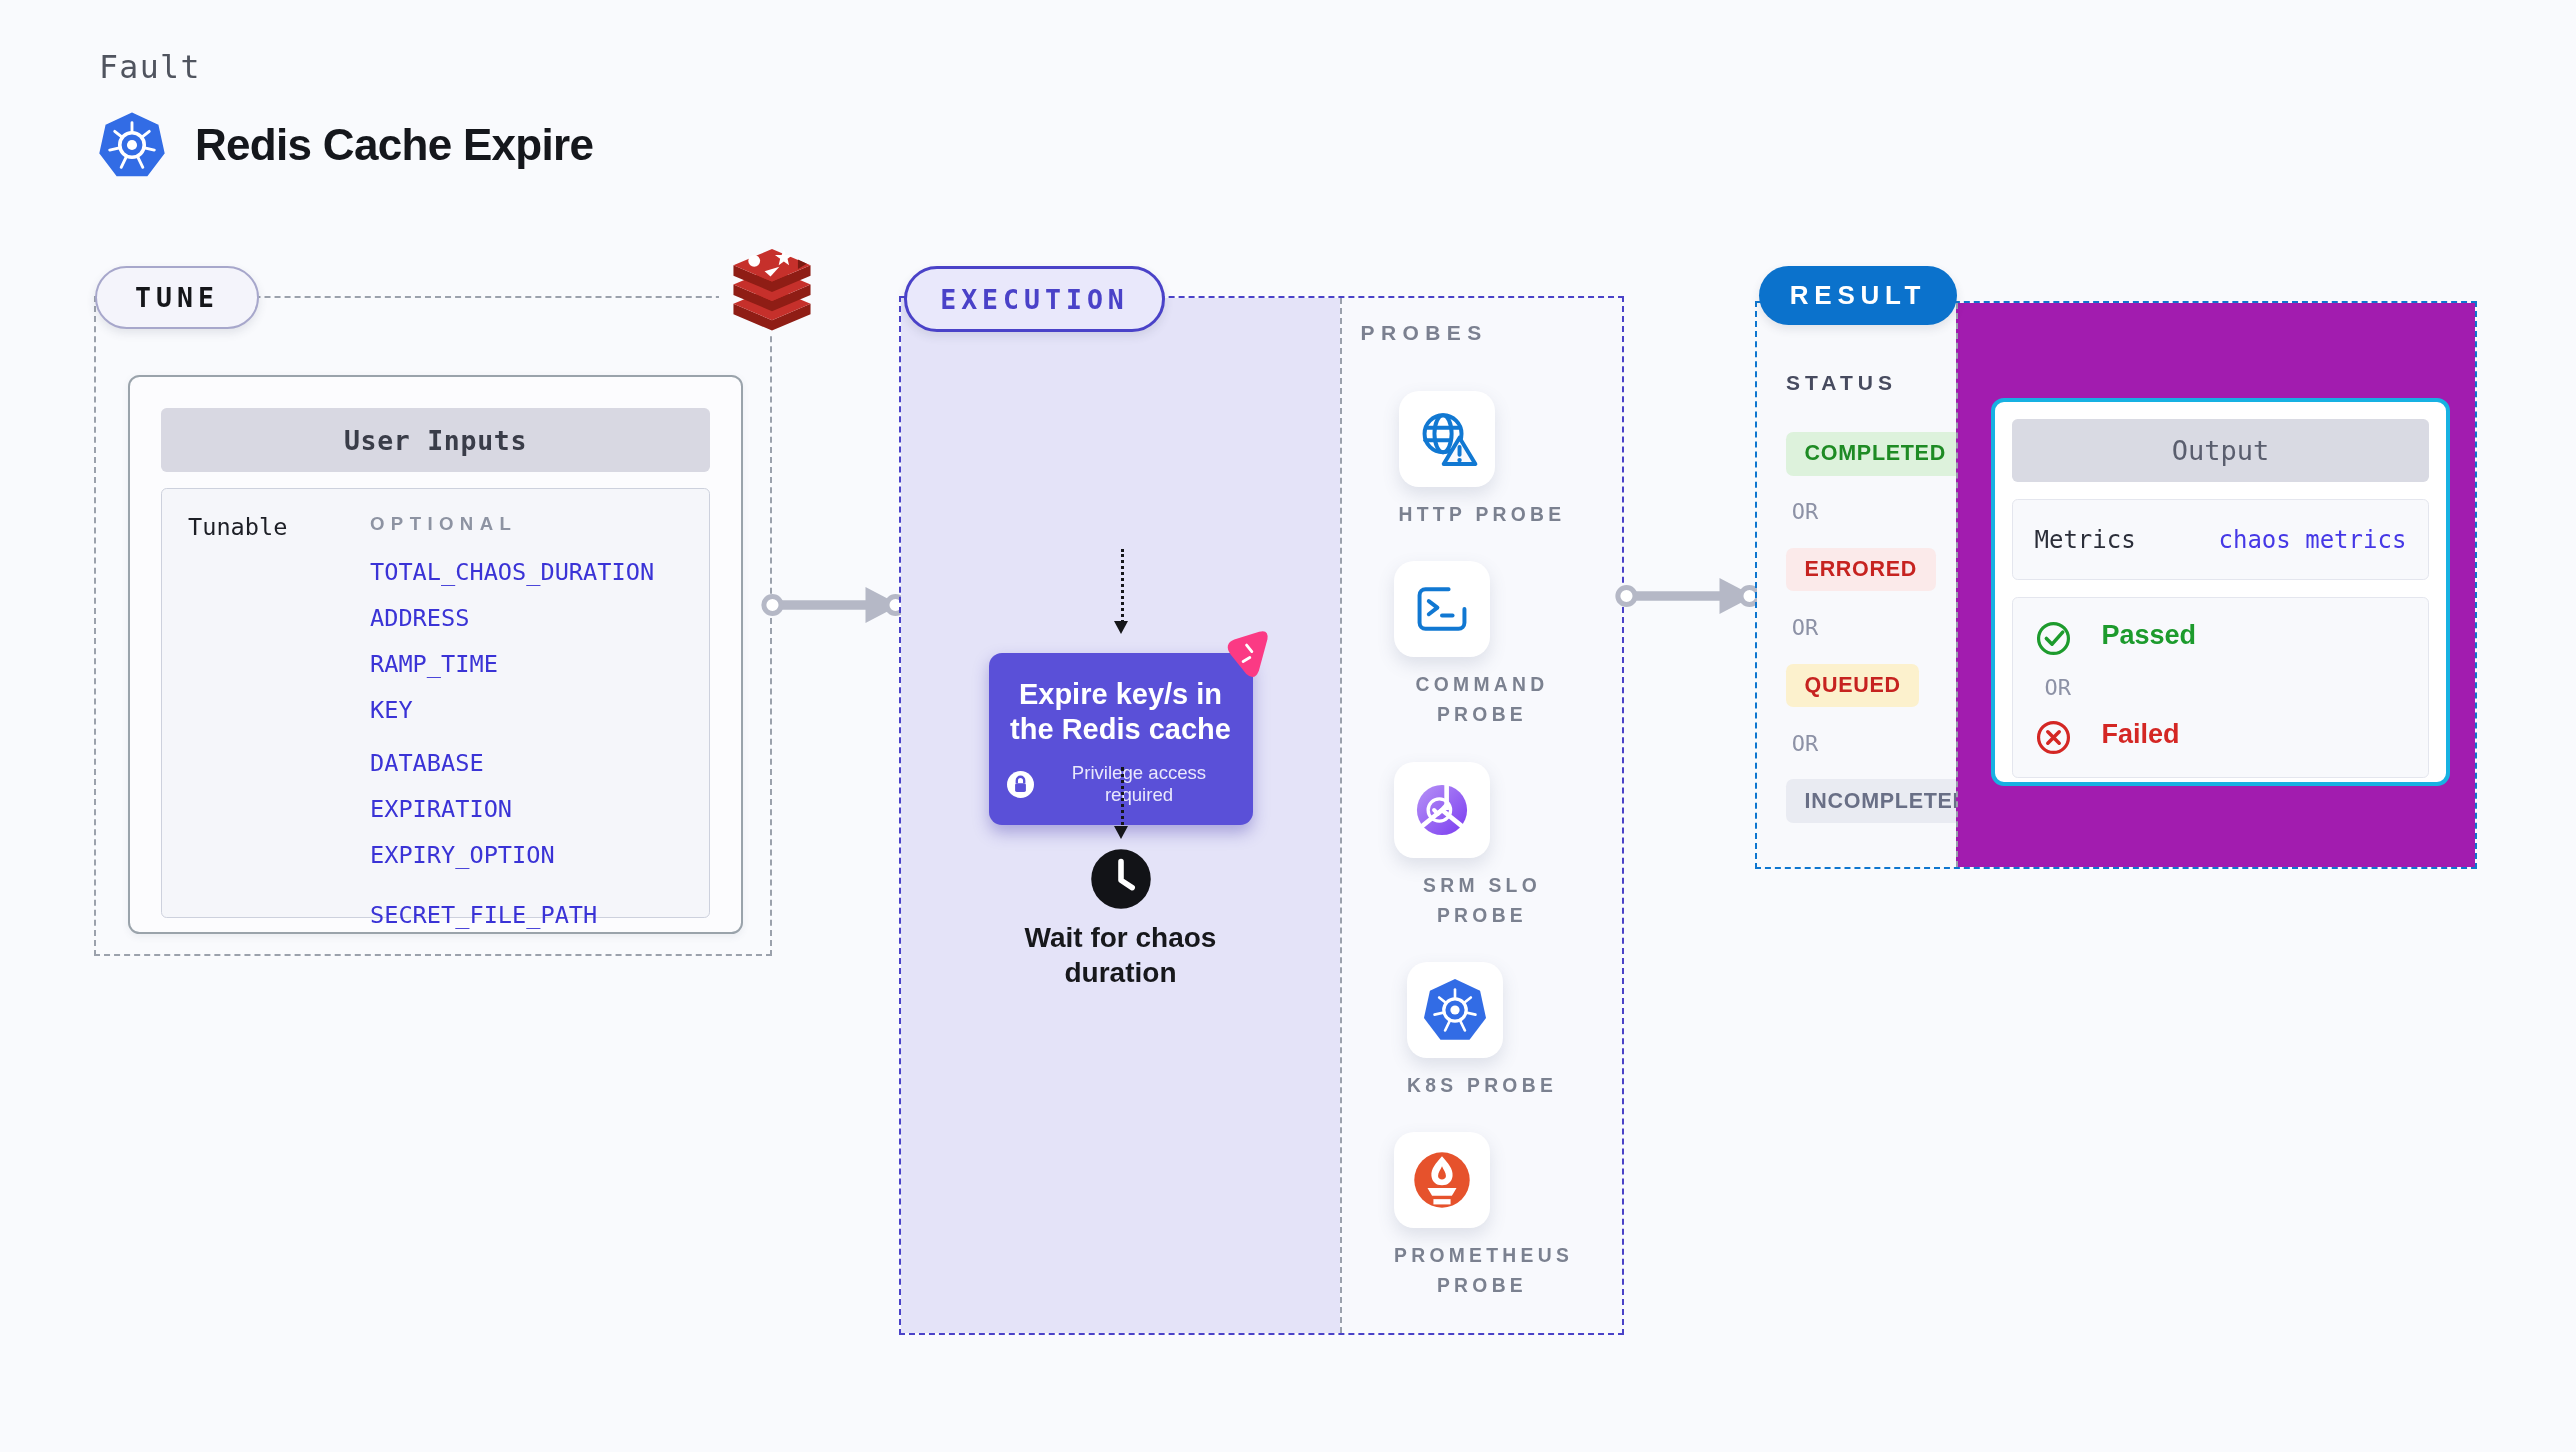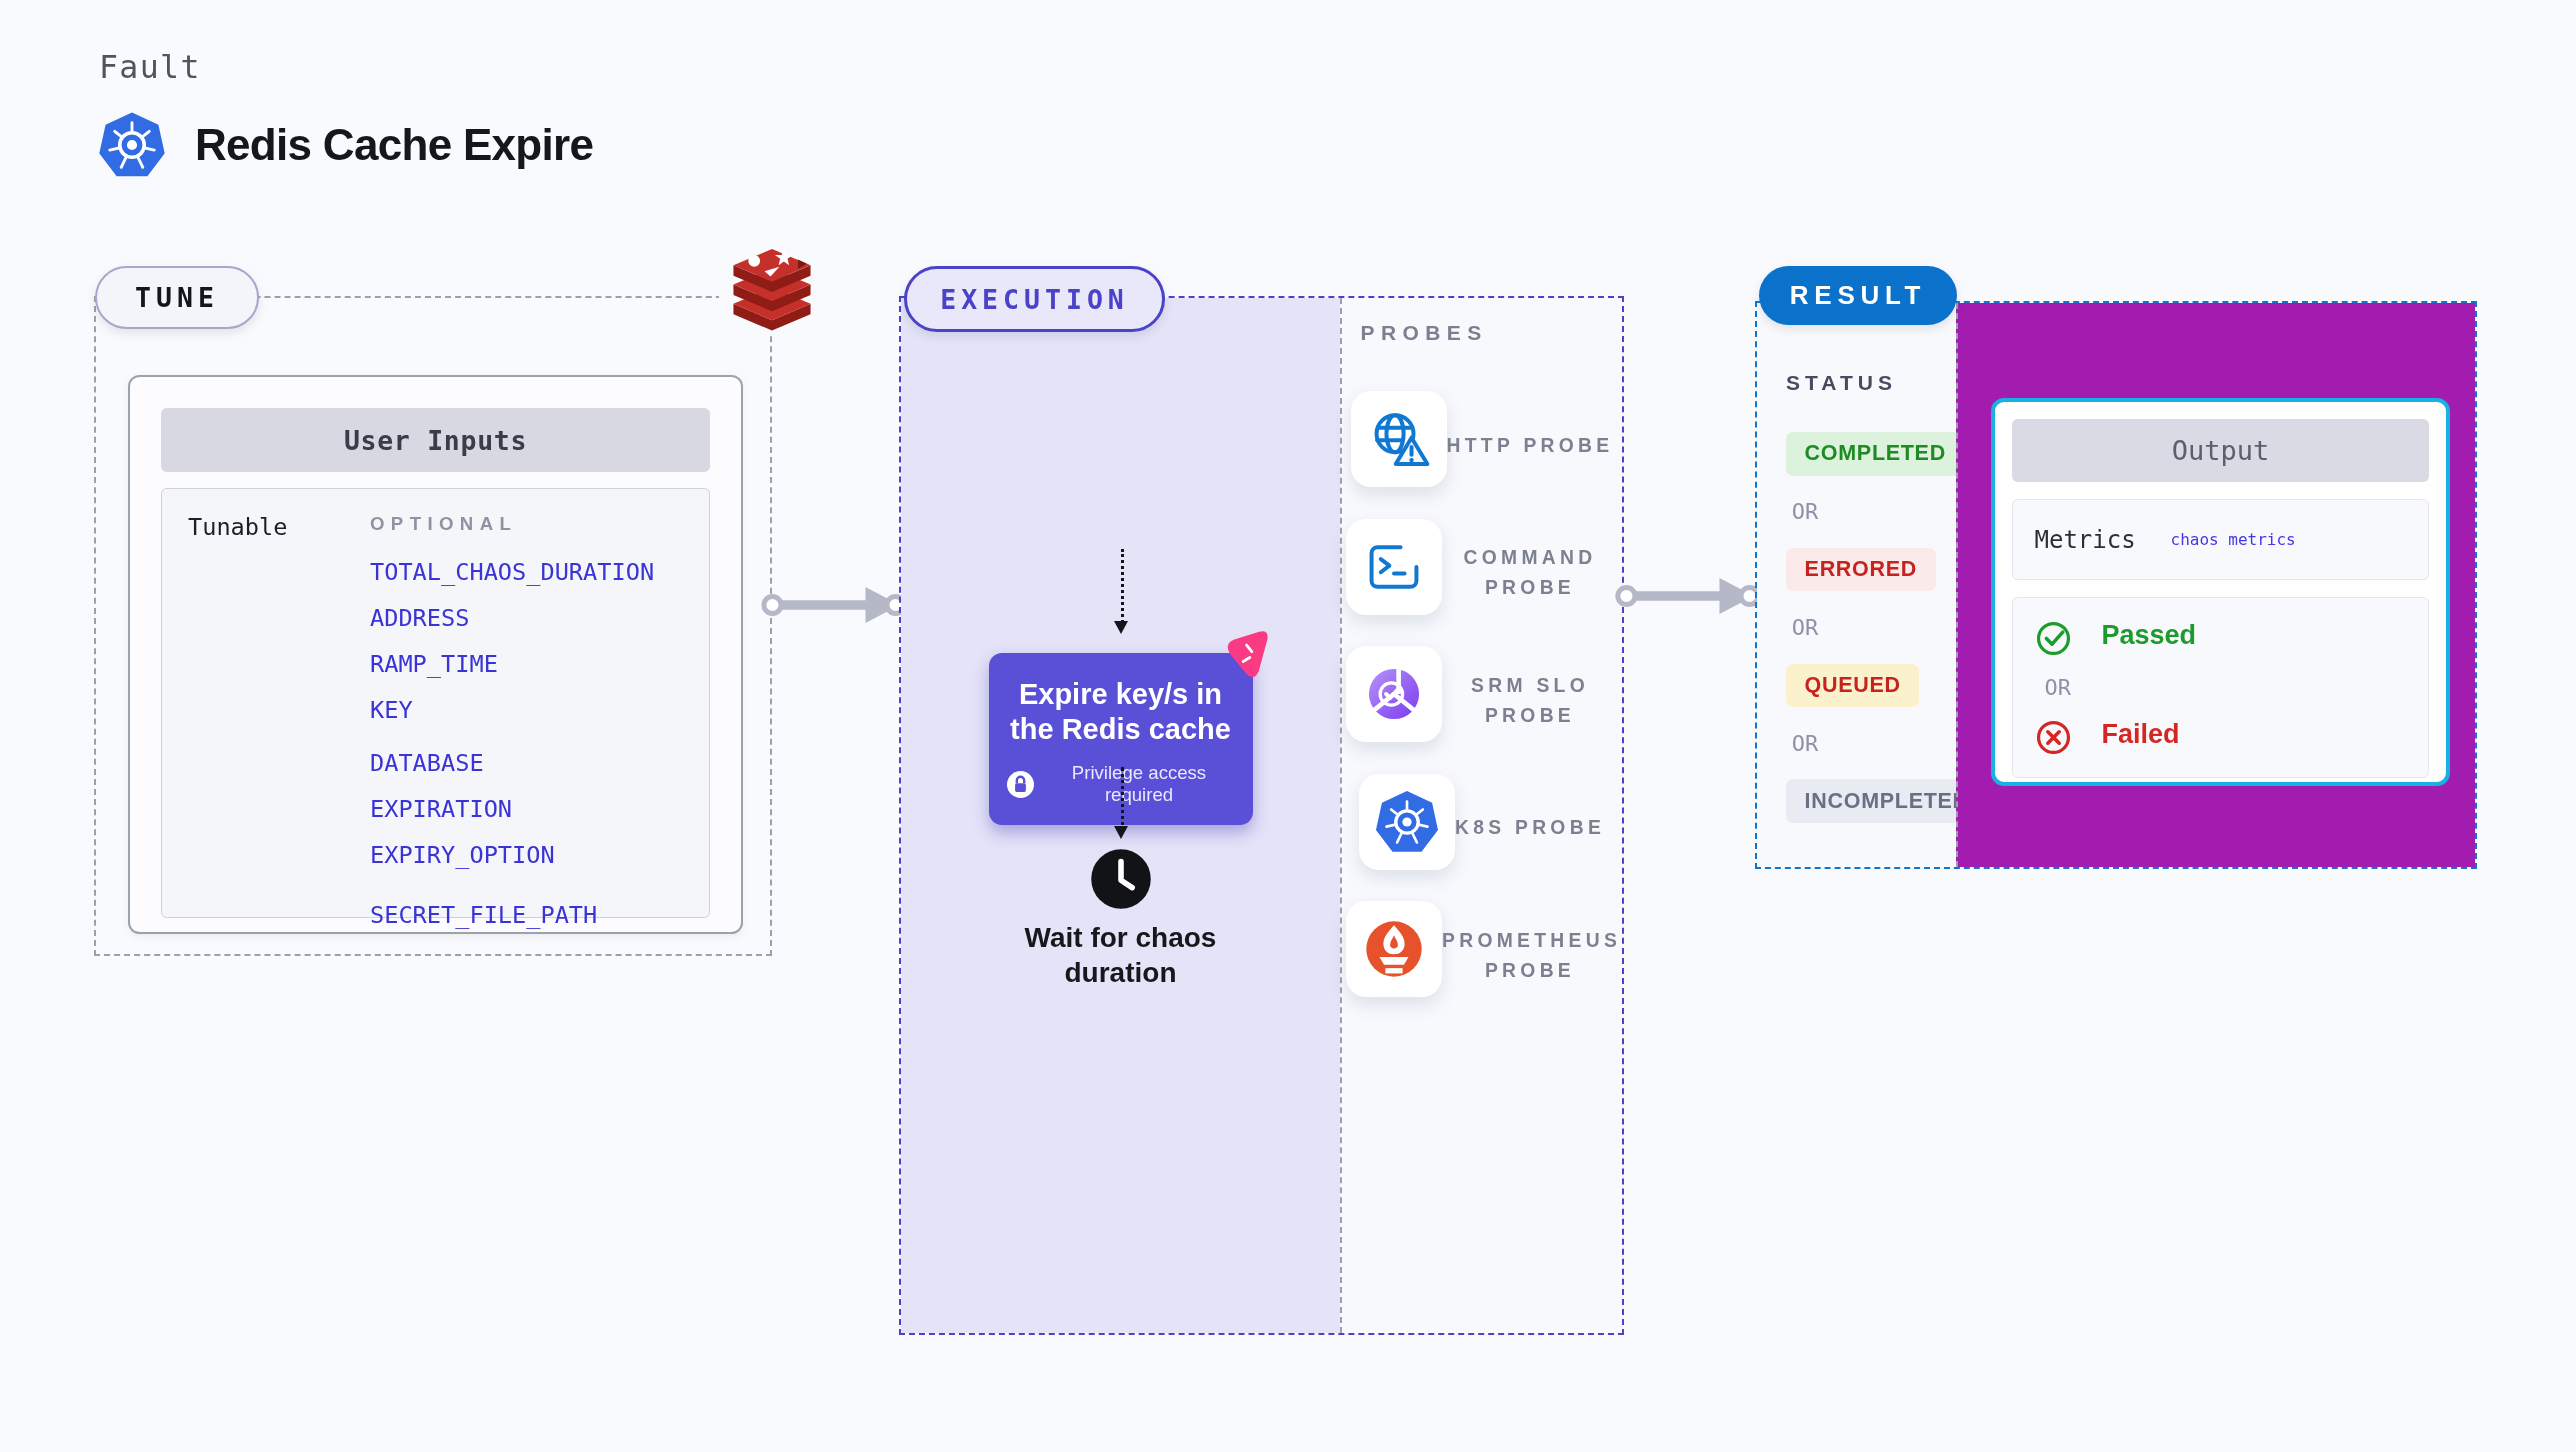--- a/index.html
+++ b/index.html
@@ -68,21 +68,21 @@
                color:#e9e8fc;font-size:18.6px;}
   .action-note svg{width:27px;height:27px;flex:0 0 auto;}
   .litmus{position:absolute;top:-21.5px;right:-21.5px;width:50px;height:50px;transform:rotate(-8deg);}
   .clock{position:absolute;top:550px;left:50%;transform:translateX(-50%);width:62px;height:62px;}
 
   
   .probes-label{position:absolute;left:18.6px;top:23px;font-size:21px;font-weight:bold;
                 color:#7b8090;letter-spacing:6.4px;}
   .probes-col{position:absolute;top:93px;left:0;width:100%;display:flex;flex-direction:column;
               align-items:center;gap:31.5px;}
-  .probe{display:flex;flex-direction:row;align-items:center;}
+  .probe{display:flex;flex-direction:column;align-items:flex-start;}
   .probe-card{width:96px;height:96px;background:#ffffff;border-radius:20px;display:flex;
               align-items:center;justify-content:center;box-shadow:0 7.2px 17px rgba(90,100,130,.16);cursor:pointer;}
   .probe-card svg{width:66px;height:66px;}
   .probe-name{margin-top:13px;font-size:19.3px;font-weight:bold;color:#7b8190;letter-spacing:4.3px;
               text-align:center;line-height:1.55;max-width:176px;}
 
   
   .result-box{left:1755px;top:301px;width:722px;height:568px;border:2.9px dashed #0e76cf;
               box-sizing:border-box;display:flex;}
   .status-col{width:199px;background:#f8f9fc;position:relative;padding:68px 0 0 29px;box-sizing:border-box;}
@@ -95,21 +95,21 @@
   .badge-incompleted{background:#e9ebf2;color:#696f86;}
   .or-label{font-size:22px;color:#8d92a6;padding-left:5.7px;}
   .output-area{flex:1;background:#a21caf;border-left:2.9px dashed #9aa1ad;position:relative;}
   .output-box{position:absolute;left:33px;top:95px;width:459px;height:388px;background:#ffffff;
               border:4.3px solid #17b1e2;border-radius:13px;box-sizing:border-box;padding:17px;}
   .output-header{height:63px;background:#d9dae3;border-radius:5.7px;display:flex;align-items:center;
                  justify-content:center;font-size:27px;color:#5a5e6e;}
   .output-row{margin-top:17px;background:#f8f9fc;border:1.4px solid #e4e6ee;border-radius:5.7px;
               padding:21.5px 21.5px;display:flex;box-sizing:border-box;}
   .row-label{width:136px;flex:0 0 auto;font-size:24px;color:#2b2e39;line-height:1.5;}
-  .metrics-value{font-size:16px;color:#4538e6;align-self:center;}
+  .metrics-value{font-size:24px;color:#4538e6;align-self:center;margin-left:48px;}
   .pr-values{display:flex;flex-direction:column;gap:18.6px;}
   .pr-line{display:flex;align-items:flex-start;gap:30px;font-size:27px;font-weight:bold;}
   .pr-line svg{width:37px;height:37px;}
   .passed{color:#1d9b2d;}
   .failed{color:#d42724;}
   .pr-or{font-family:"DejaVu Sans Mono",monospace;font-weight:normal;font-size:22px;color:#8d92a6;
          padding-left:10px;}
 </style>
 </head>
 <body>

